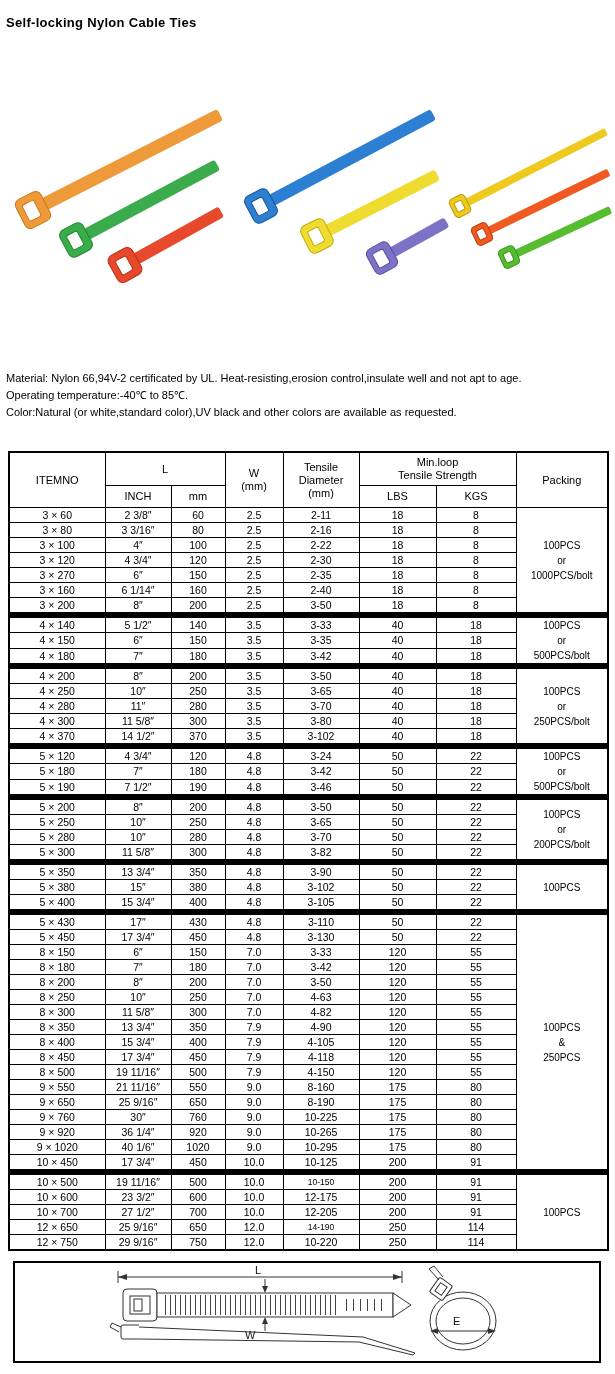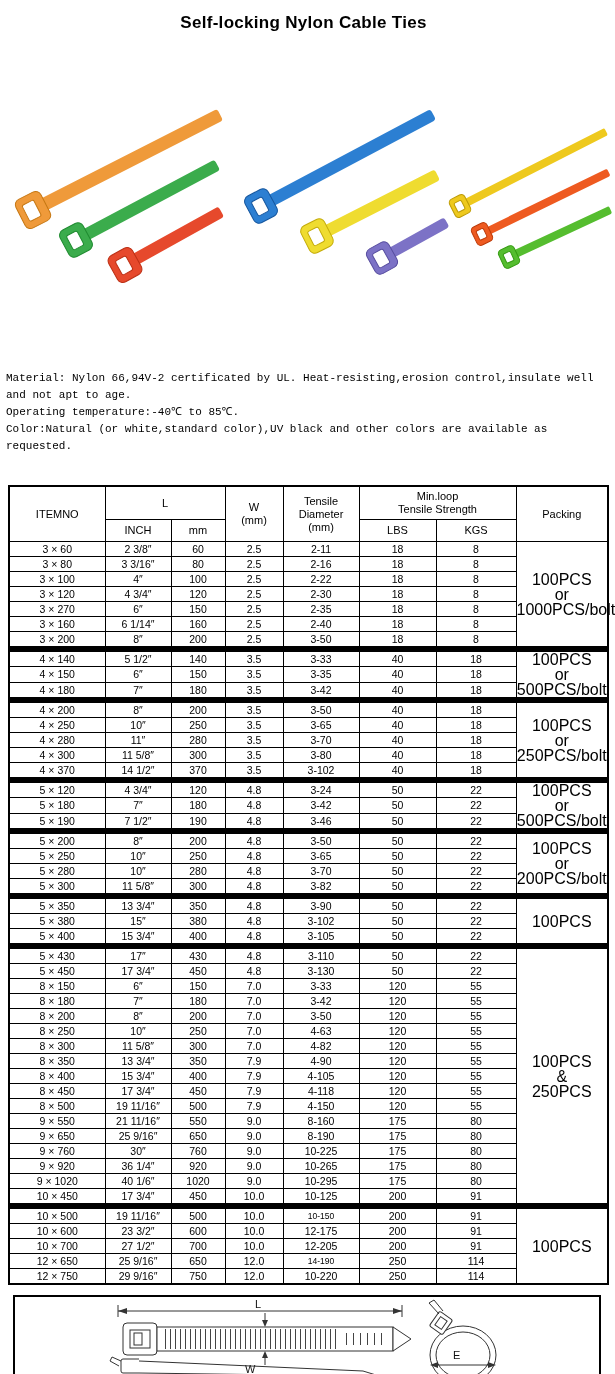--- a/index.html
+++ b/index.html
@@ -1,29 +1,29 @@
 <!DOCTYPE html>
 <html><head>
 <meta charset="utf-8">
 <style>
   html,body{margin:0;padding:0;background:#fff;}
   body{width:615px;height:1374px;overflow:hidden;color:#000;font-family:"Liberation Sans",sans-serif;position:relative;}
-  h1{font-size:17px;line-height:22px;margin:12px 14px 0 6px;letter-spacing:.3px;font-weight:bold;text-align:center;}
+  h1{font-size:13px;line-height:22px;margin:12px 14px 0 6px;letter-spacing:.3px;font-weight:bold;}
   .images{margin-top:66px;height:250px;}
-  .desc{margin:20px 0 0 6px;font-size:11px;line-height:17px;font-family:Liberation Mono, monospace;}
+  .desc{margin:20px 0 0 6px;font-size:11px;line-height:17px;}
   table.spec{margin:30px 0 0 8px;border-collapse:collapse;table-layout:fixed;width:599px;border:2px solid #000;}
   col.c1{width:96px}col.c2{width:66px}col.c3{width:54px}col.c4{width:58px}
   col.c5{width:76px}col.c6{width:77px}col.c7{width:80px}col.c8{width:92px}
   th,td{border:1px solid #000;text-align:center;vertical-align:middle;padding:0;font-weight:normal;}
   thead th{font-size:11px;white-space:pre-line;line-height:13px;}
   thead tr:first-child th{height:32px;}
   thead tr:last-child th{height:21px;}
   td{font-size:10.5px;height:14px;line-height:14px;white-space:nowrap;}
   td.small{font-size:8.5px;margin-left:30px;}
-  td.packing{white-space:pre-line;line-height:15px;font-size:16px;}
+  td.packing{white-space:pre-line;line-height:15px;font-size:10px;}
   tr.group-start td{border-top:6px solid #000000;}
   .diagram{margin:10px 0 0 13px;width:584px;height:98px;border:2px solid #000;}
   svg text{font-family:"Liberation Sans",sans-serif;}
 </style>
 </head>
 <body>
 
 <h1>Self-locking Nylon Cable Ties</h1>
 
 <div class="images">

